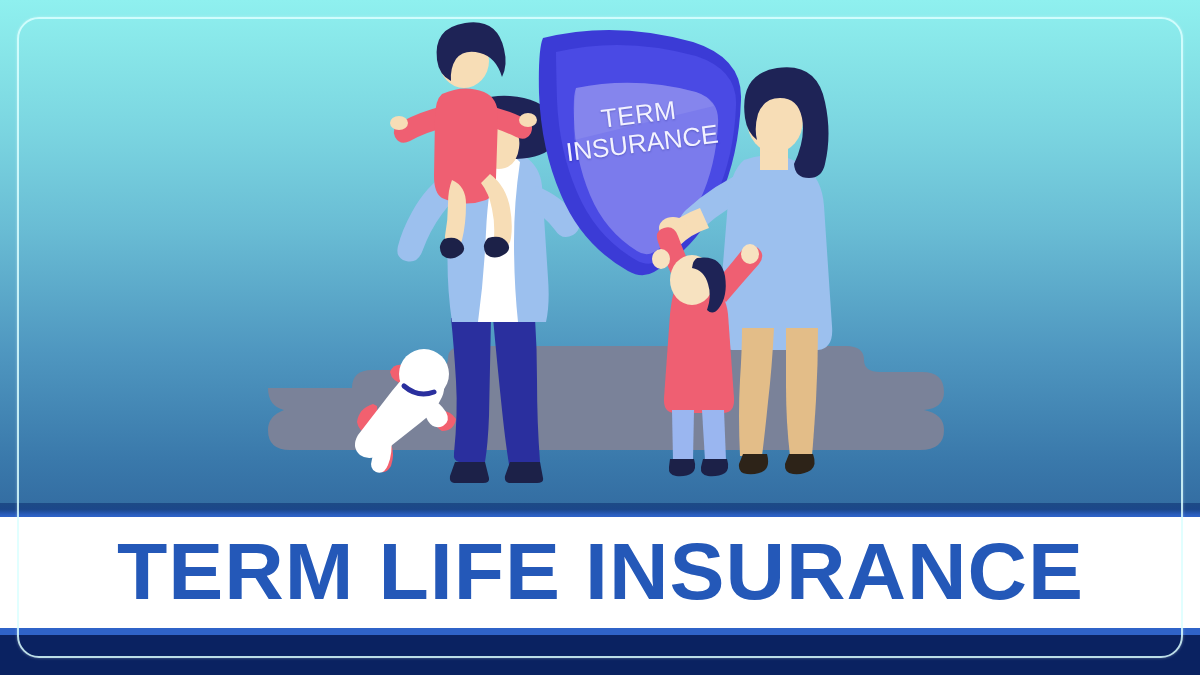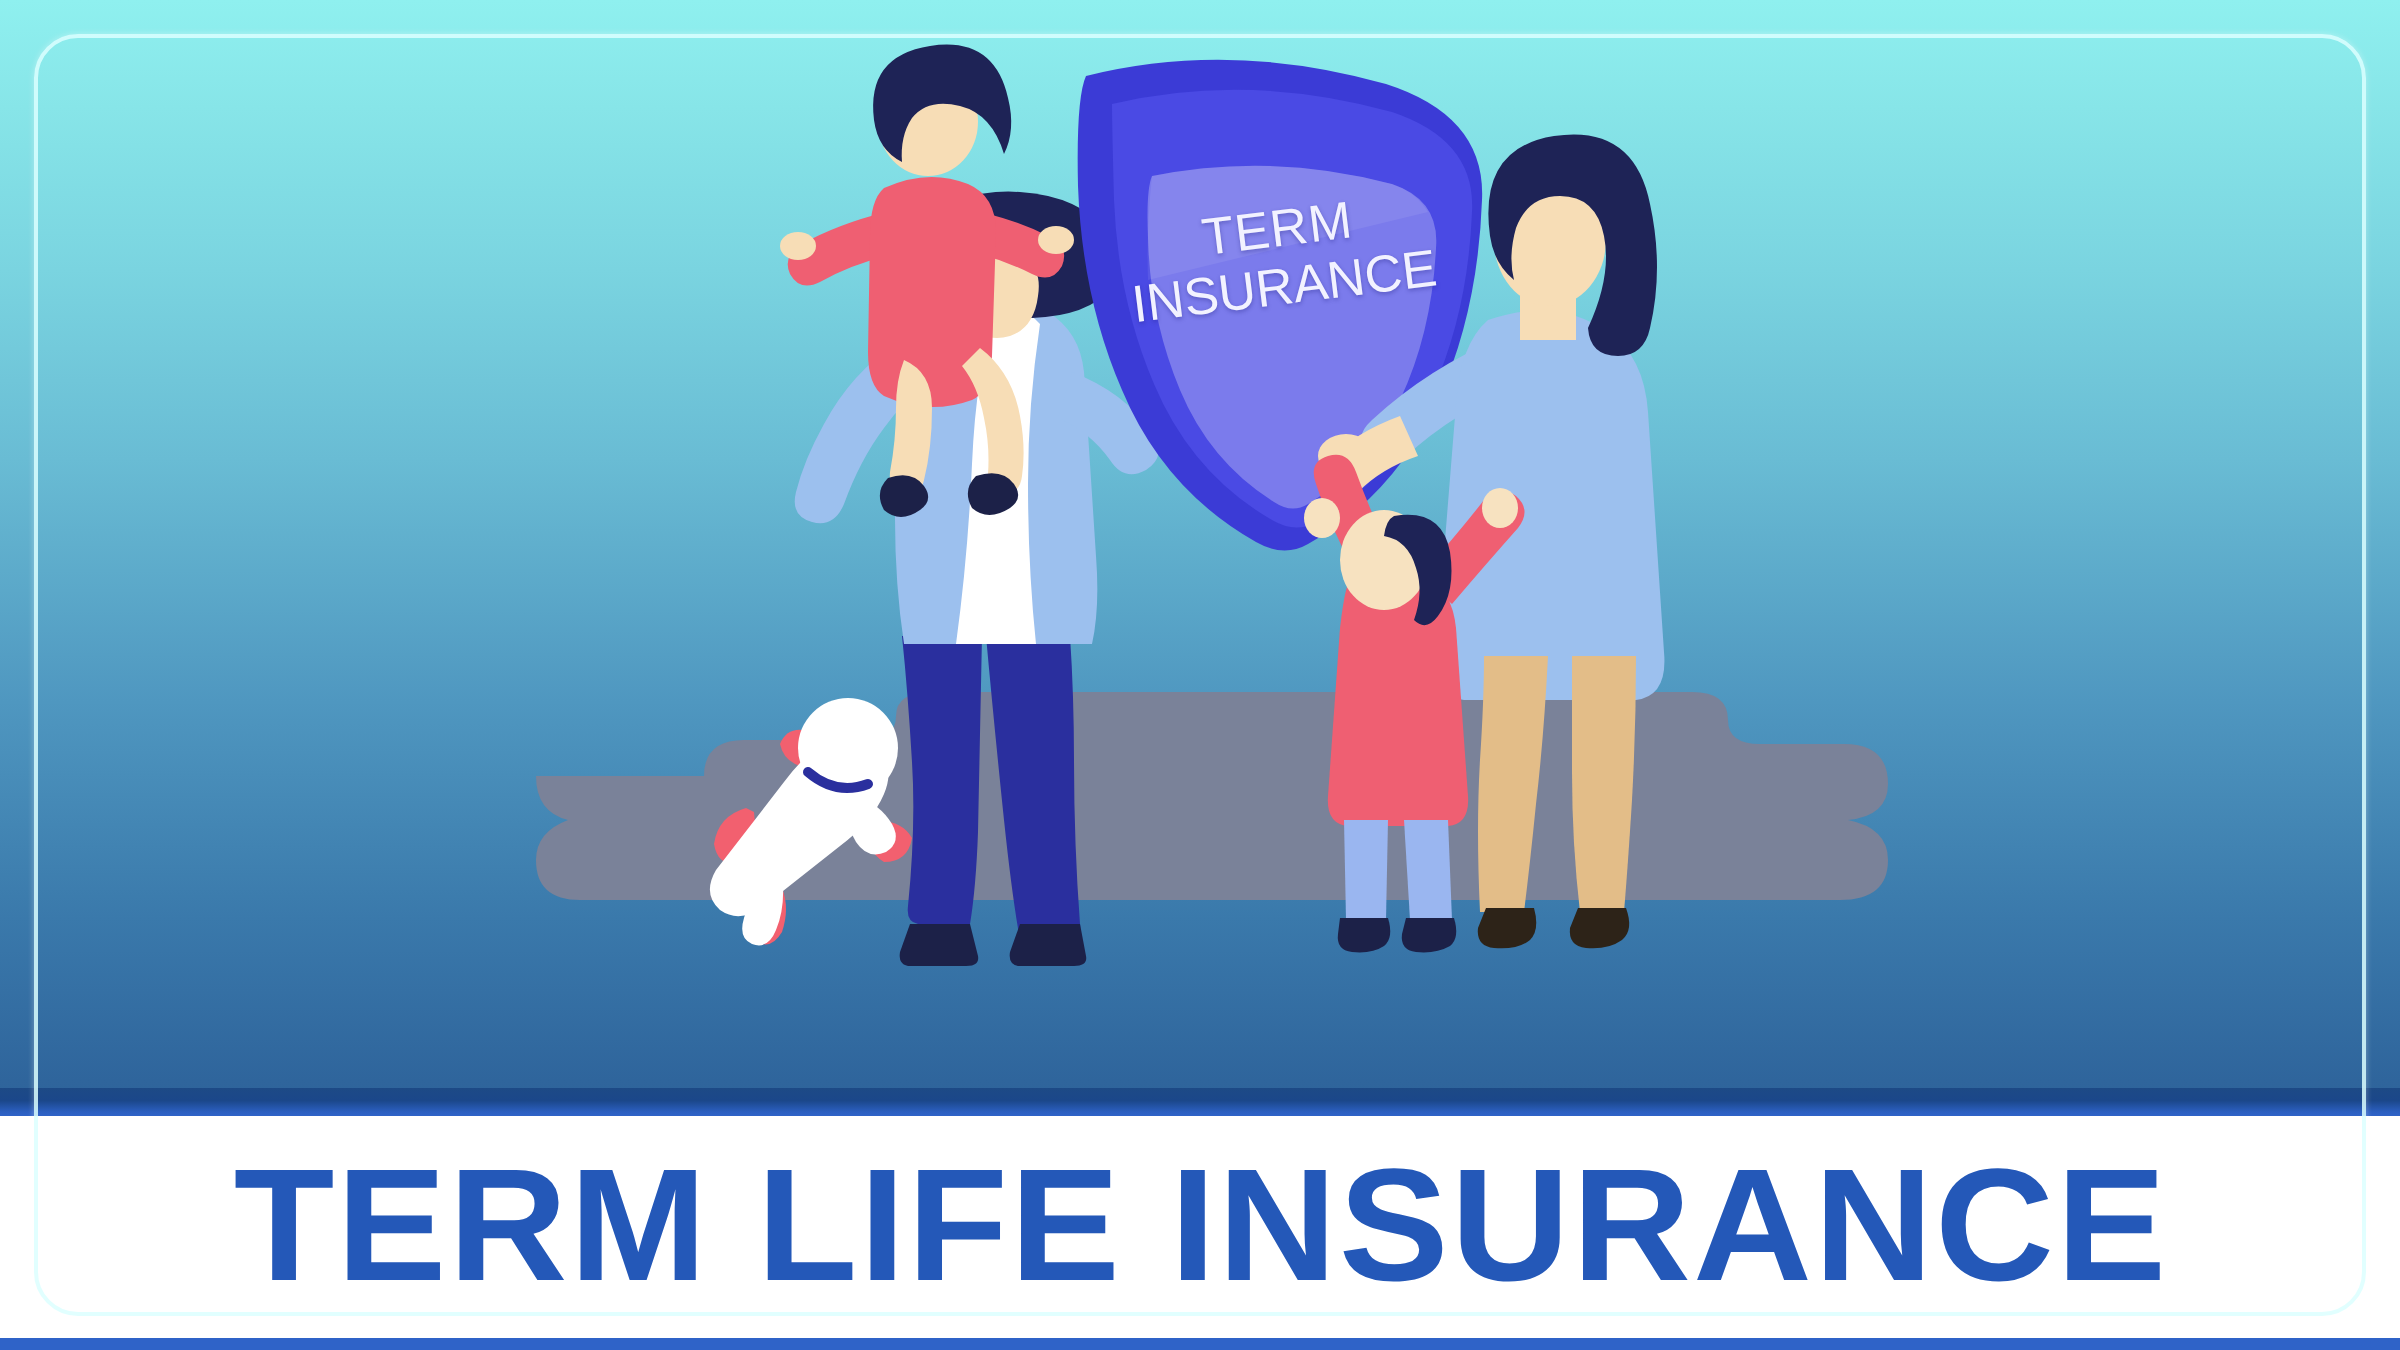--- a/index.html
+++ b/index.html
@@ -51,21 +51,21 @@
     height: 500px;
     z-index: 10;
   }
 
   
   .banner {
     position: absolute;
     left: 0;
     bottom: 0;
     width: 1200px;
-    height: 131px;
+    height: 172px;
     z-index: 40;
   }
   .banner-topbar {
     position: absolute;
     left: 0;
     top: 0;
     width: 100%;
     height: 14px;
     background: linear-gradient(180deg, #1d4a86 0%, #1b478a 45%, #2b5fc0 85%, #2f63c8 100%);
   }

